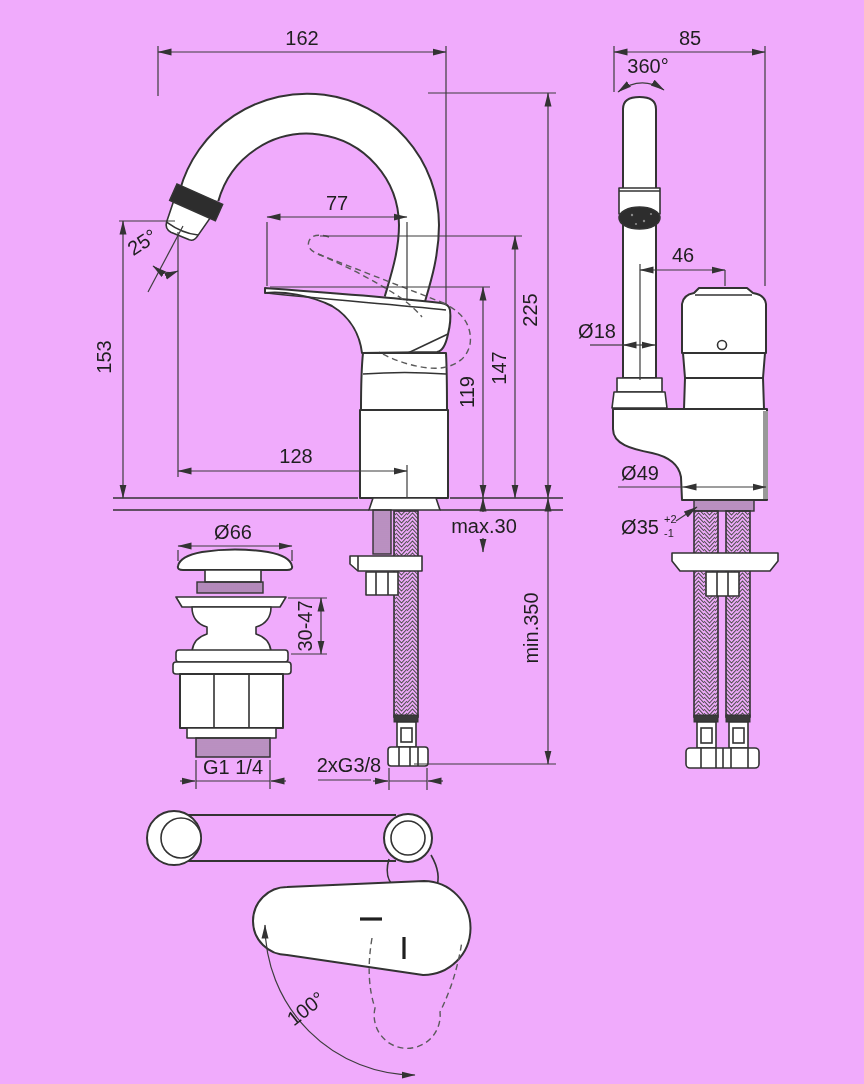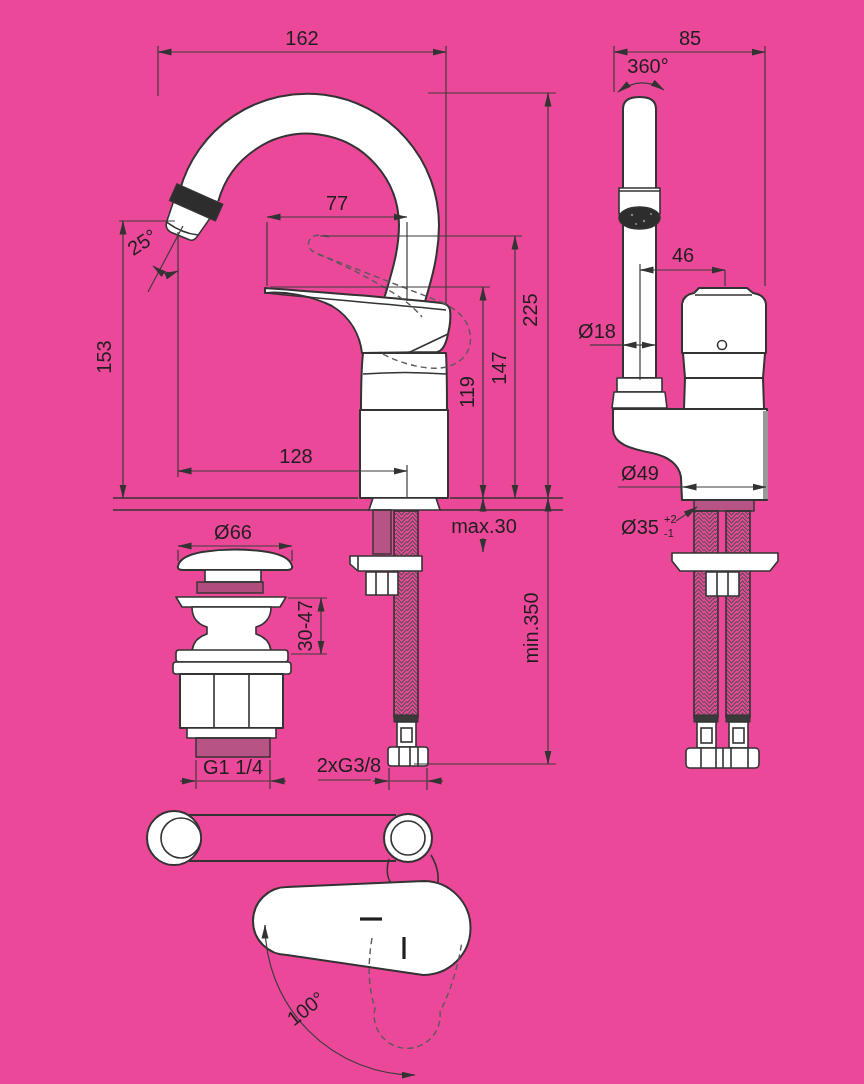--- a/index.html
+++ b/index.html
@@ -1,16 +1,16 @@
 <!DOCTYPE html>
 <html><head>
 <meta charset="utf-8">
 <style>
   html,body{margin:0;padding:0;background:#fff;}
-  .page{position:relative;width:864px;height:1084px;background:#ec4899;overflow:hidden;}
+  .page{position:relative;width:864px;height:1084px;background:#f0abfc;overflow:hidden;}
   svg{display:block;}
   .ol{fill:#ffffff;stroke:#333;stroke-width:2;stroke-linejoin:round;}
   .ol15{fill:#ffffff;stroke:#333;stroke-width:1.6;stroke-linejoin:round;}
   .ln{fill:none;stroke:#333;stroke-width:2;stroke-linecap:butt;stroke-linejoin:round;}
   .ln15{fill:none;stroke:#333;stroke-width:1.6;}
   .dim{fill:none;stroke:#3d3d3d;stroke-width:1.2;}
   .dsh{fill:none;stroke:#5a5a5a;stroke-width:1.4;stroke-dasharray:6 4;stroke-linejoin:round;}
   .txt{font:20px "Liberation Sans", sans-serif;fill:#1f1f1f;}
   .sup{font:11px "Liberation Sans", sans-serif;fill:#1f1f1f;}
 </style>

